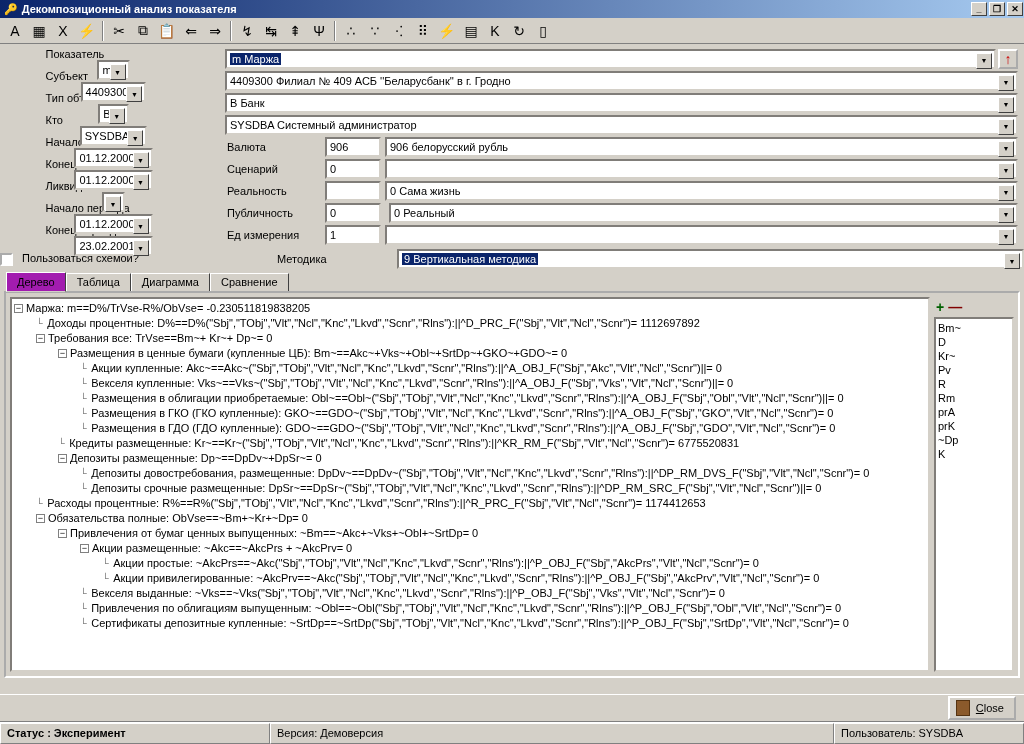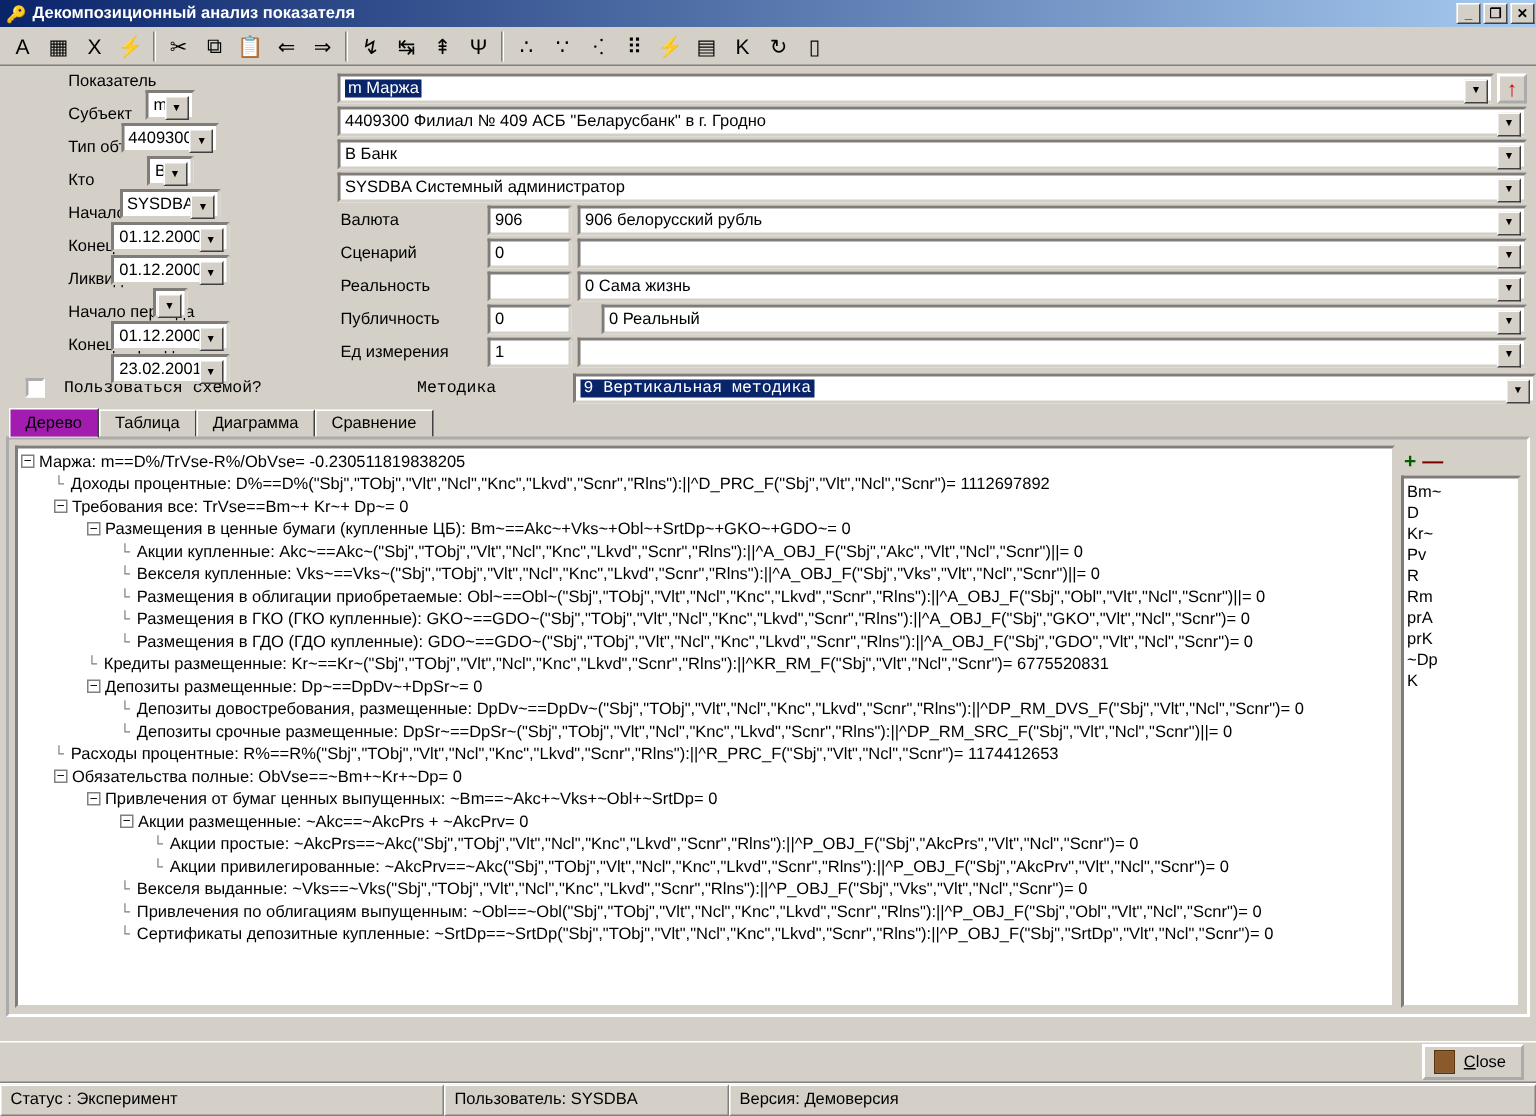--- a/index.html
+++ b/index.html
@@ -116,21 +116,21 @@
     background:#d4d0c8;
     border:2px outset #fff;
     display:flex; align-items:center; justify-content:center;
     color:#c00; font-weight:bold;
     font-size:14px;
     margin-left:2px;
   }
   .checkbox {
     width:13px;height:13px; border:2px inset #fff; background:#fff; display:inline-block; margin-right:6px; vertical-align:middle;
   }
-  .scheme-row { height:24px; display:flex; align-items:center; padding-left:17px; gap:4px;font-family:Liberation Mono, monospace;}
+  .scheme-row { height:24px; display:flex; align-items:center; padding-left:0; gap:20px;}
   .scheme-row .lbl { width: 213px;}
   
   .tabstrip {
     display:flex;
     padding-left:6px;
     border-bottom: none;
   }
   .tab {
     padding:3px 10px 3px 10px;
     background:#d4d0c8;
@@ -233,21 +233,21 @@
     height:22px;
     display:flex;
     border-top:1px solid #fff;
   }
   .statusbar .cell {
     border:1px solid #808080;
     border-top-color:#fff; border-left-color:#fff;
     padding:3px 6px;
     height:100%;
   }
-  .statusbar .c1 { width:296px;}
+  .statusbar .c1 { width:270px;font-weight:bold;}
   .statusbar .c2 { width:190px;}
   .statusbar .c3 { flex:1;}
   u { text-decoration: underline; }
 </style>
 </head>
 <body>
 
 <div class="titlebar">
   <span style="margin-right:4px;">🔑</span>
   <span>Декомпозиционный анализ показателя</span>
@@ -369,21 +369,21 @@
     <div class="combo wide" style="margin-left:4px"></div>
       </div>
       <div class="right-row">
         <span class="sub-label">Реальность</span>
     <div class="txt narrow"></div>
     <div class="combo wide" style="margin-left:4px">0 Сама жизнь</div>
       </div>
       <div class="right-row">
         <span class="sub-label">Публичность</span>
     <div class="txt narrow">0</div>
-    <div class="combo wide" style="margin-left:20px">0 Реальный</div>
+    <div class="combo wide" style="margin-left:8px">0 Реальный</div>
       </div>
       <div class="right-row">
         <span class="sub-label">Ед измерения</span>
     <div class="txt narrow">1</div>
     <div class="combo wide" style="margin-left:4px"></div>
       </div>
     </div>
 </div>
 
 <div class="scheme-row">
@@ -451,15 +451,15 @@
 
 <div class="bottom-toolbar">
   <div class="close-btn">
     <span class="door"></span>
     <span><u>C</u><span>lose</span></span>
   </div>
 </div>
 
 <div class="statusbar">
   <div class="cell c1">Статус  : Эксперимент</div>
+  <div class="cell c3">Версия:  Демоверсия</div>
   <div class="cell c2">Пользователь: SYSDBA</div>
-  <div class="cell c3">Версия:  Демоверсия</div>
 </div>
 
 </body></html>

